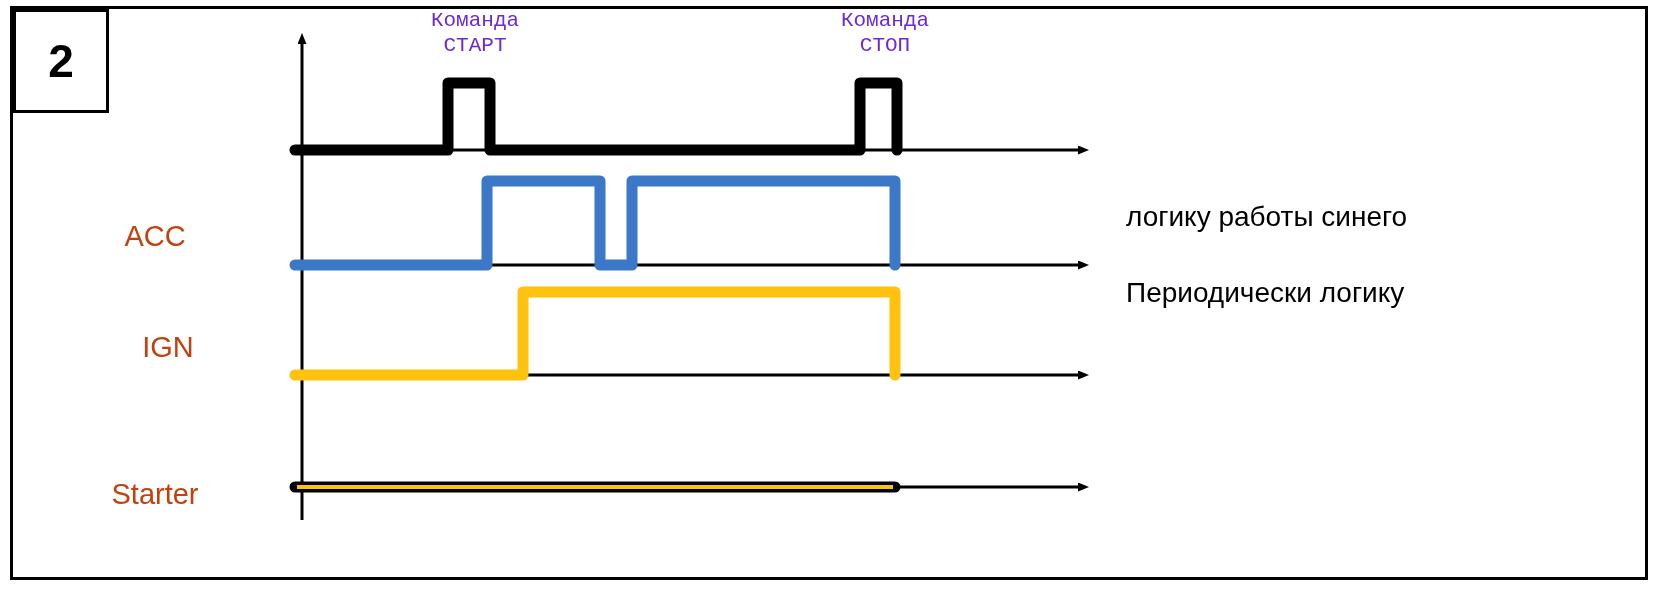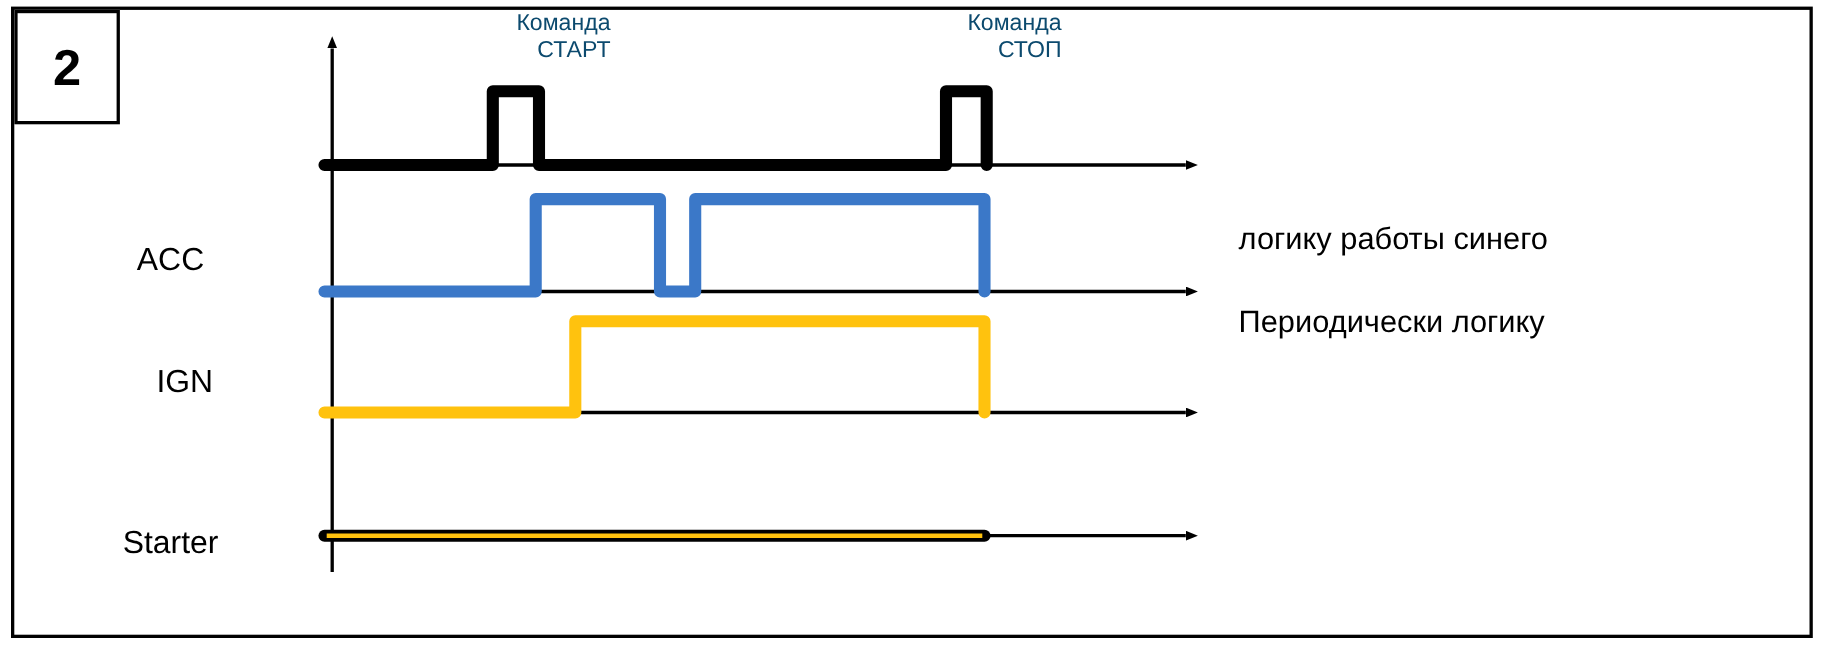--- a/index.html
+++ b/index.html
@@ -20,30 +20,30 @@
   }
   .badge-box .num{
     font-size:46px;font-weight:bold;line-height:1;font-family:"Liberation Sans",sans-serif;
   }
 
   
   .diagram{position:absolute;left:0;top:0;width:1656px;height:592px;}
 
   
   .pulse-label{
-    position:absolute;text-align:right;font-size:21px;line-height:25px;
-    font-family:Liberation Sans, sans-serif;color:#0c4a6e;white-space:pre-line;
+    position:absolute;text-align:center;font-size:21px;line-height:25px;
+    font-family:Liberation Mono, monospace;color:#6d28d9;white-space:pre-line;
   }
   #label-start{left:395px;top:8px;width:160px;}
   #label-stop{left:805px;top:8px;width:160px;}
 
   
   .row-label{
     position:absolute;font-size:29px;font-family:"Liberation Sans",sans-serif;
-    color:#000000;text-align:center;width:200px;
+    color:#c2410c;text-align:center;width:200px;
   }
   #row-label-acc{left:55px;top:220px;}
   #row-label-ign{left:68px;top:331px;}
   #row-label-starter{left:55px;top:444px;margin-top:34px;}
 
   
   .notes{
     position:absolute;left:1126px;top:198px;width:500px;
     font-size:28px;line-height:38px;font-family:"Liberation Sans",sans-serif;color:#000;
   }

